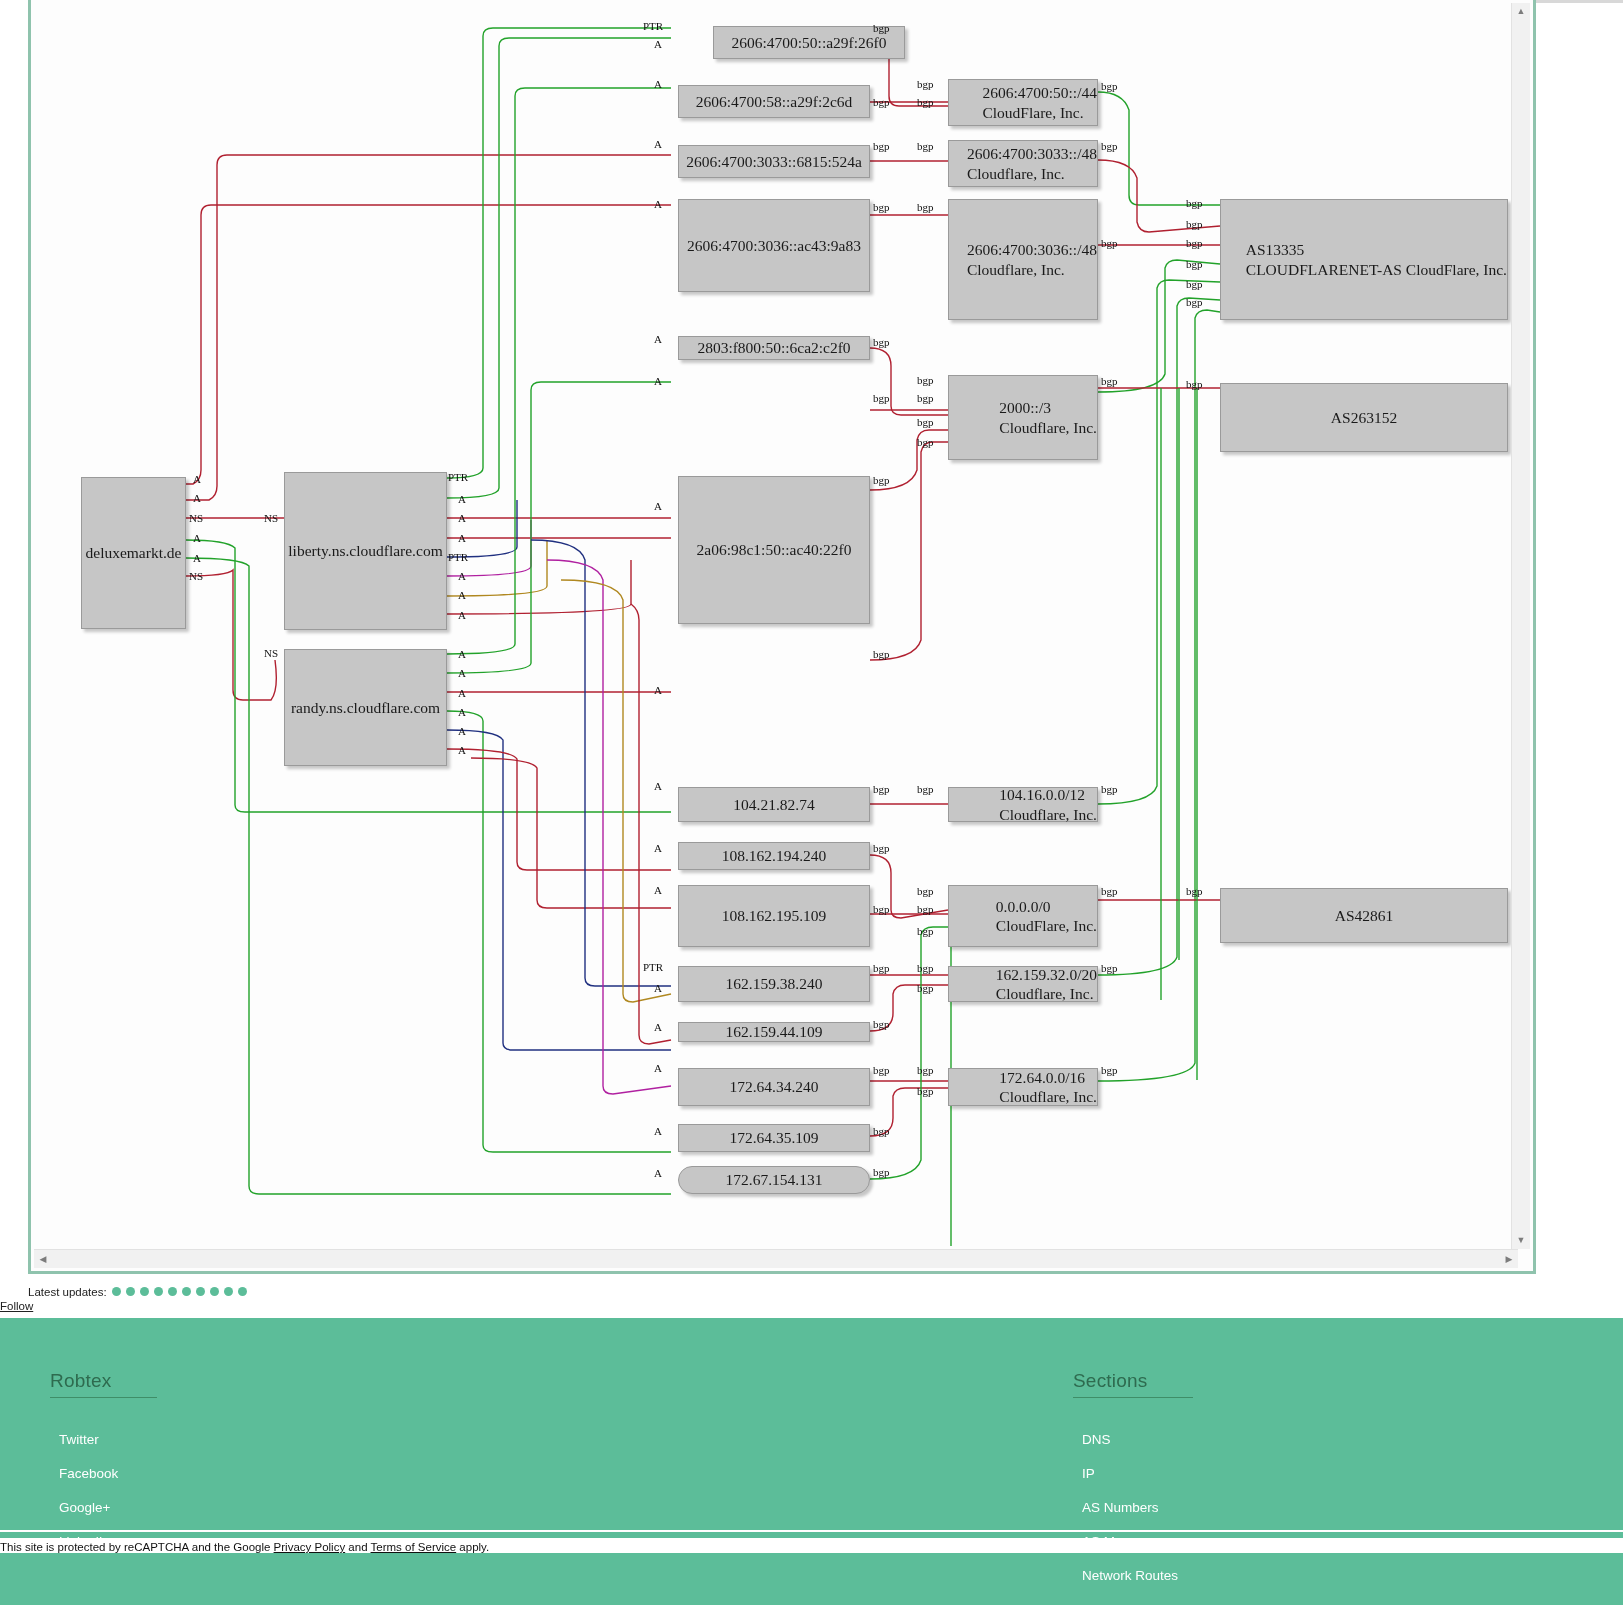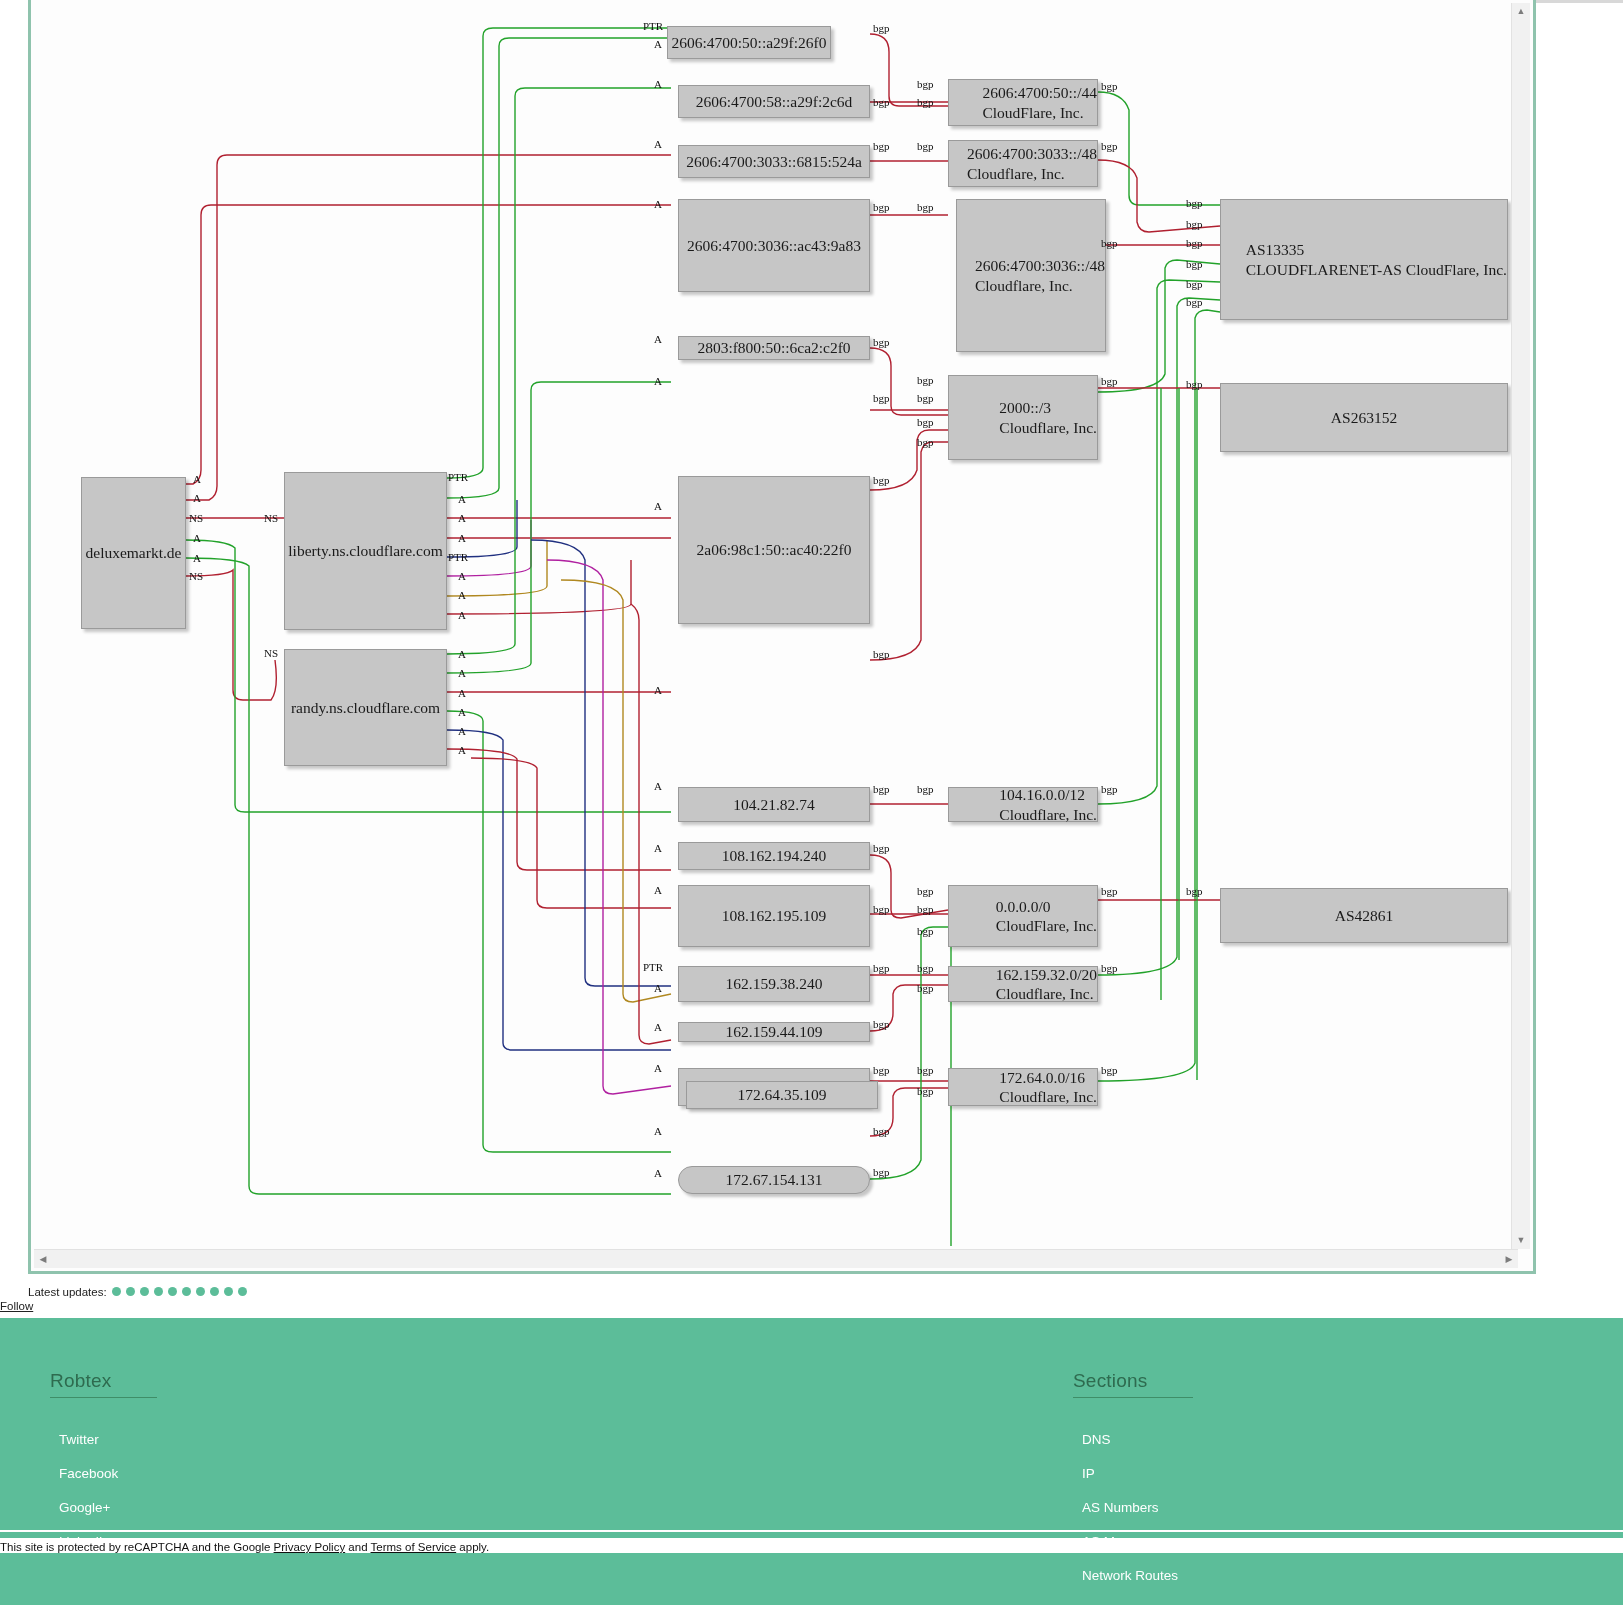--- a/index.html
+++ b/index.html
@@ -129,21 +129,21 @@
     </svg>
   <div class="node" style="left: 50px; top: 477px; width: 105px; height: 152px;">
         <span class="nlabel">deluxemarkt.de</span>
       </div>
       <div class="node" style="left: 253px; top: 472px; width: 163px; height: 158px;">
         <span class="nlabel">liberty.ns.cloudflare.com</span>
       </div>
       <div class="node" style="left: 253px; top: 649px; width: 163px; height: 117px;">
         <span class="nlabel">randy.ns.cloudflare.com</span>
       </div>
-      <div class="node" style="left: 636px; top: 26px; width: 164px; height: 33px;">
+      <div class="node" style="left: 682px; top: 26px; width: 192px; height: 33px;">
         <span class="nlabel">2606:4700:50::a29f:26f0</span>
       </div>
       <div class="node" style="left: 647px; top: 85px; width: 192px; height: 33px;">
         <span class="nlabel">2606:4700:58::a29f:2c6d</span>
       </div>
       <div class="node" style="left: 647px; top: 145px; width: 192px; height: 33px;">
         <span class="nlabel">2606:4700:3033::6815:524a</span>
       </div>
       <div class="node" style="left: 647px; top: 199px; width: 192px; height: 93px;">
         <span class="nlabel">2606:4700:3036::ac43:9a83</span>
@@ -165,35 +165,35 @@
       </div>
       <div class="node" style="left: 647px; top: 966px; width: 192px; height: 36px;">
         <span class="nlabel">162.159.38.240</span>
       </div>
       <div class="node" style="left: 647px; top: 1022px; width: 192px; height: 20px;">
         <span class="nlabel">162.159.44.109</span>
       </div>
       <div class="node" style="left: 647px; top: 1068px; width: 192px; height: 38px;">
         <span class="nlabel">172.64.34.240</span>
       </div>
-      <div class="node" style="left: 647px; top: 1081px; width: 192px; height: 28px; margin-left: 8px;">
+      <div class="node" style="left: 647px; top: 1124px; width: 192px; height: 28px;">
         <span class="nlabel">172.64.35.109</span>
       </div>
       <div class="node" style="left: 647px; top: 1166px; width: 192px; height: 28px; border-radius: 14px;">
         <span class="nlabel">172.67.154.131</span>
       </div>
       <div class="node left-align" style="left: 917px; top: 79px; width: 150px; height: 47px;">
         <span class="nlabel">2606:4700:50::/44
 CloudFlare, Inc.</span>
       </div>
       <div class="node left-align" style="left: 917px; top: 140px; width: 150px; height: 47px;">
         <span class="nlabel">2606:4700:3033::/48
 Cloudflare, Inc.</span>
       </div>
-      <div class="node left-align" style="left: 917px; top: 199px; width: 150px; height: 153px; margin-left: 8px;">
+      <div class="node left-align" style="left: 917px; top: 199px; width: 150px; height: 121px;">
         <span class="nlabel">2606:4700:3036::/48
 Cloudflare, Inc.</span>
       </div>
       <div class="node left-align" style="left: 917px; top: 375px; width: 150px; height: 85px;">
         <span class="nlabel">2000::/3
 Cloudflare, Inc.</span>
       </div>
       <div class="node left-align" style="left: 917px; top: 787px; width: 150px; height: 35px;">
         <span class="nlabel">104.16.0.0/12
 Cloudflare, Inc.</span>

